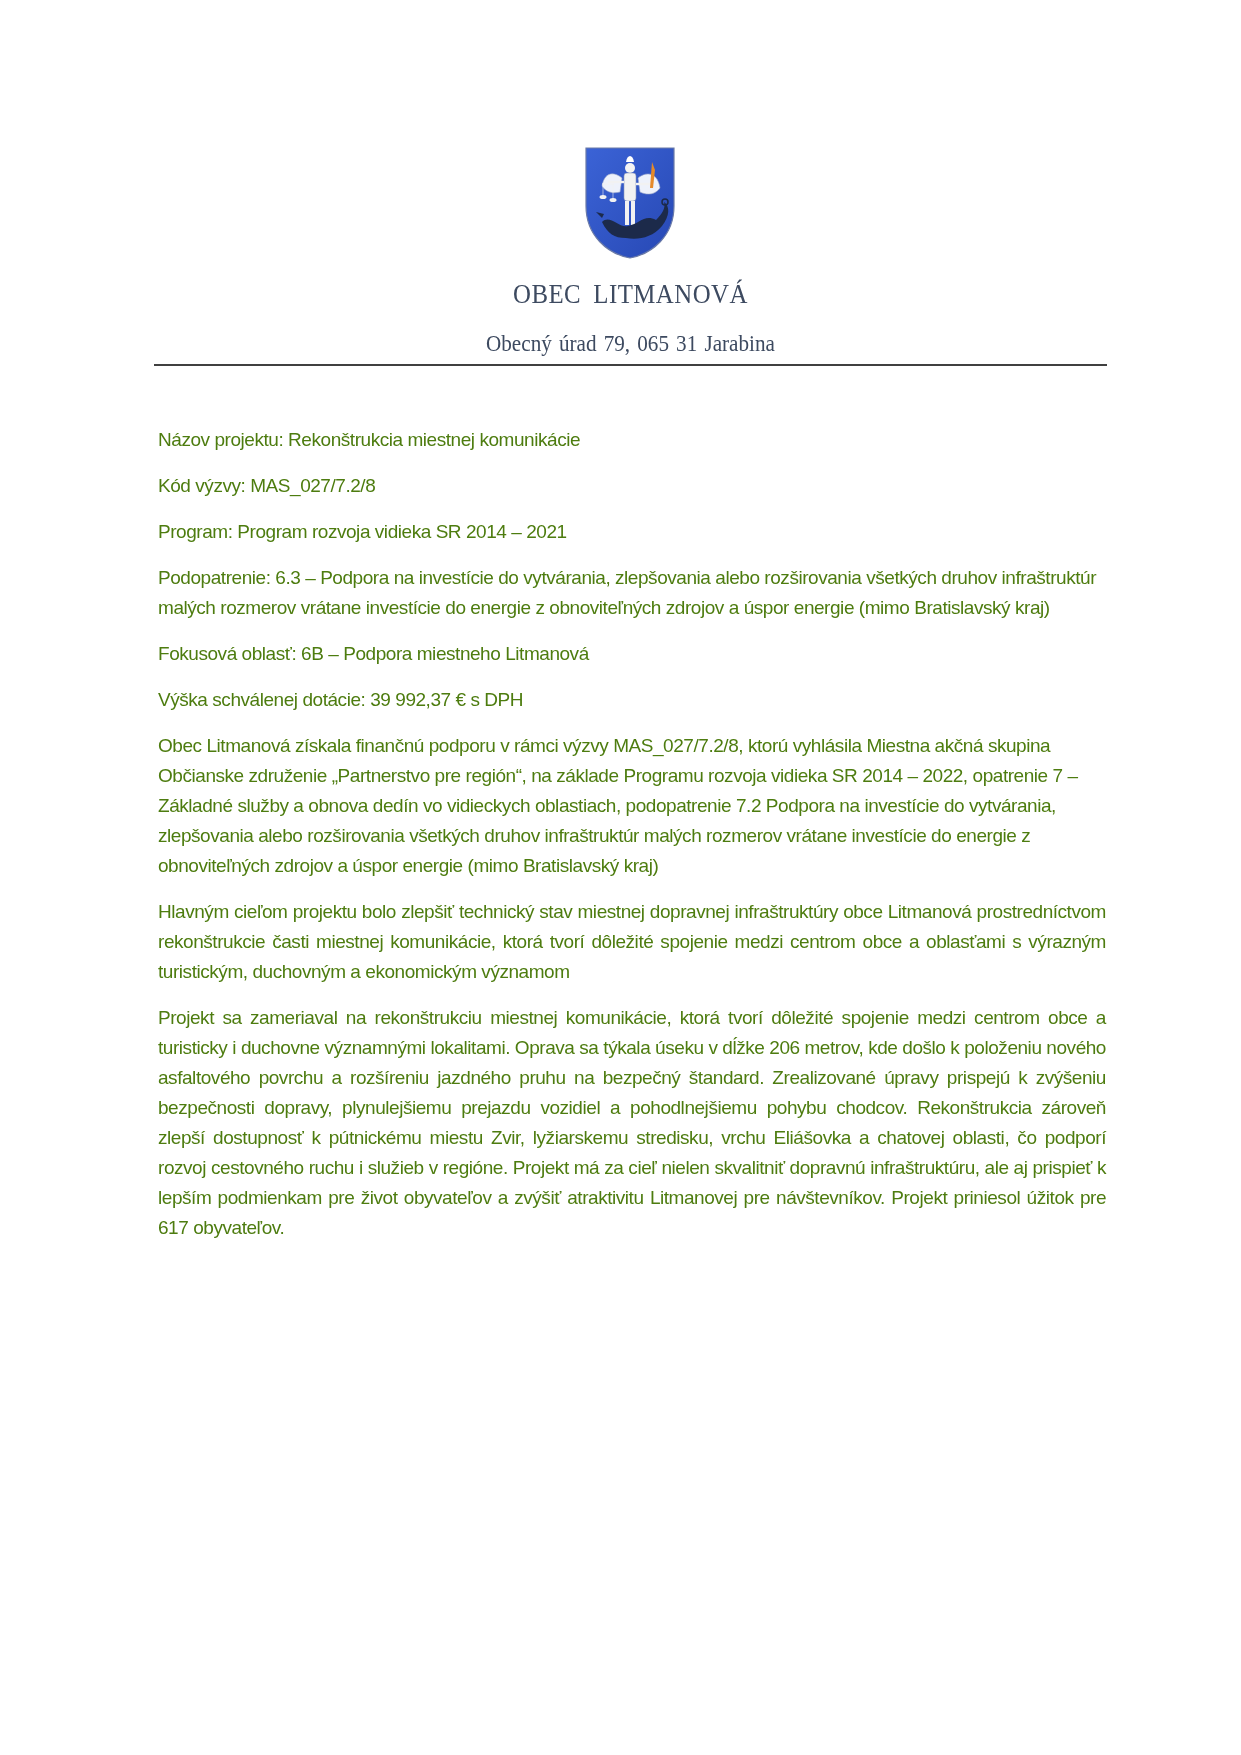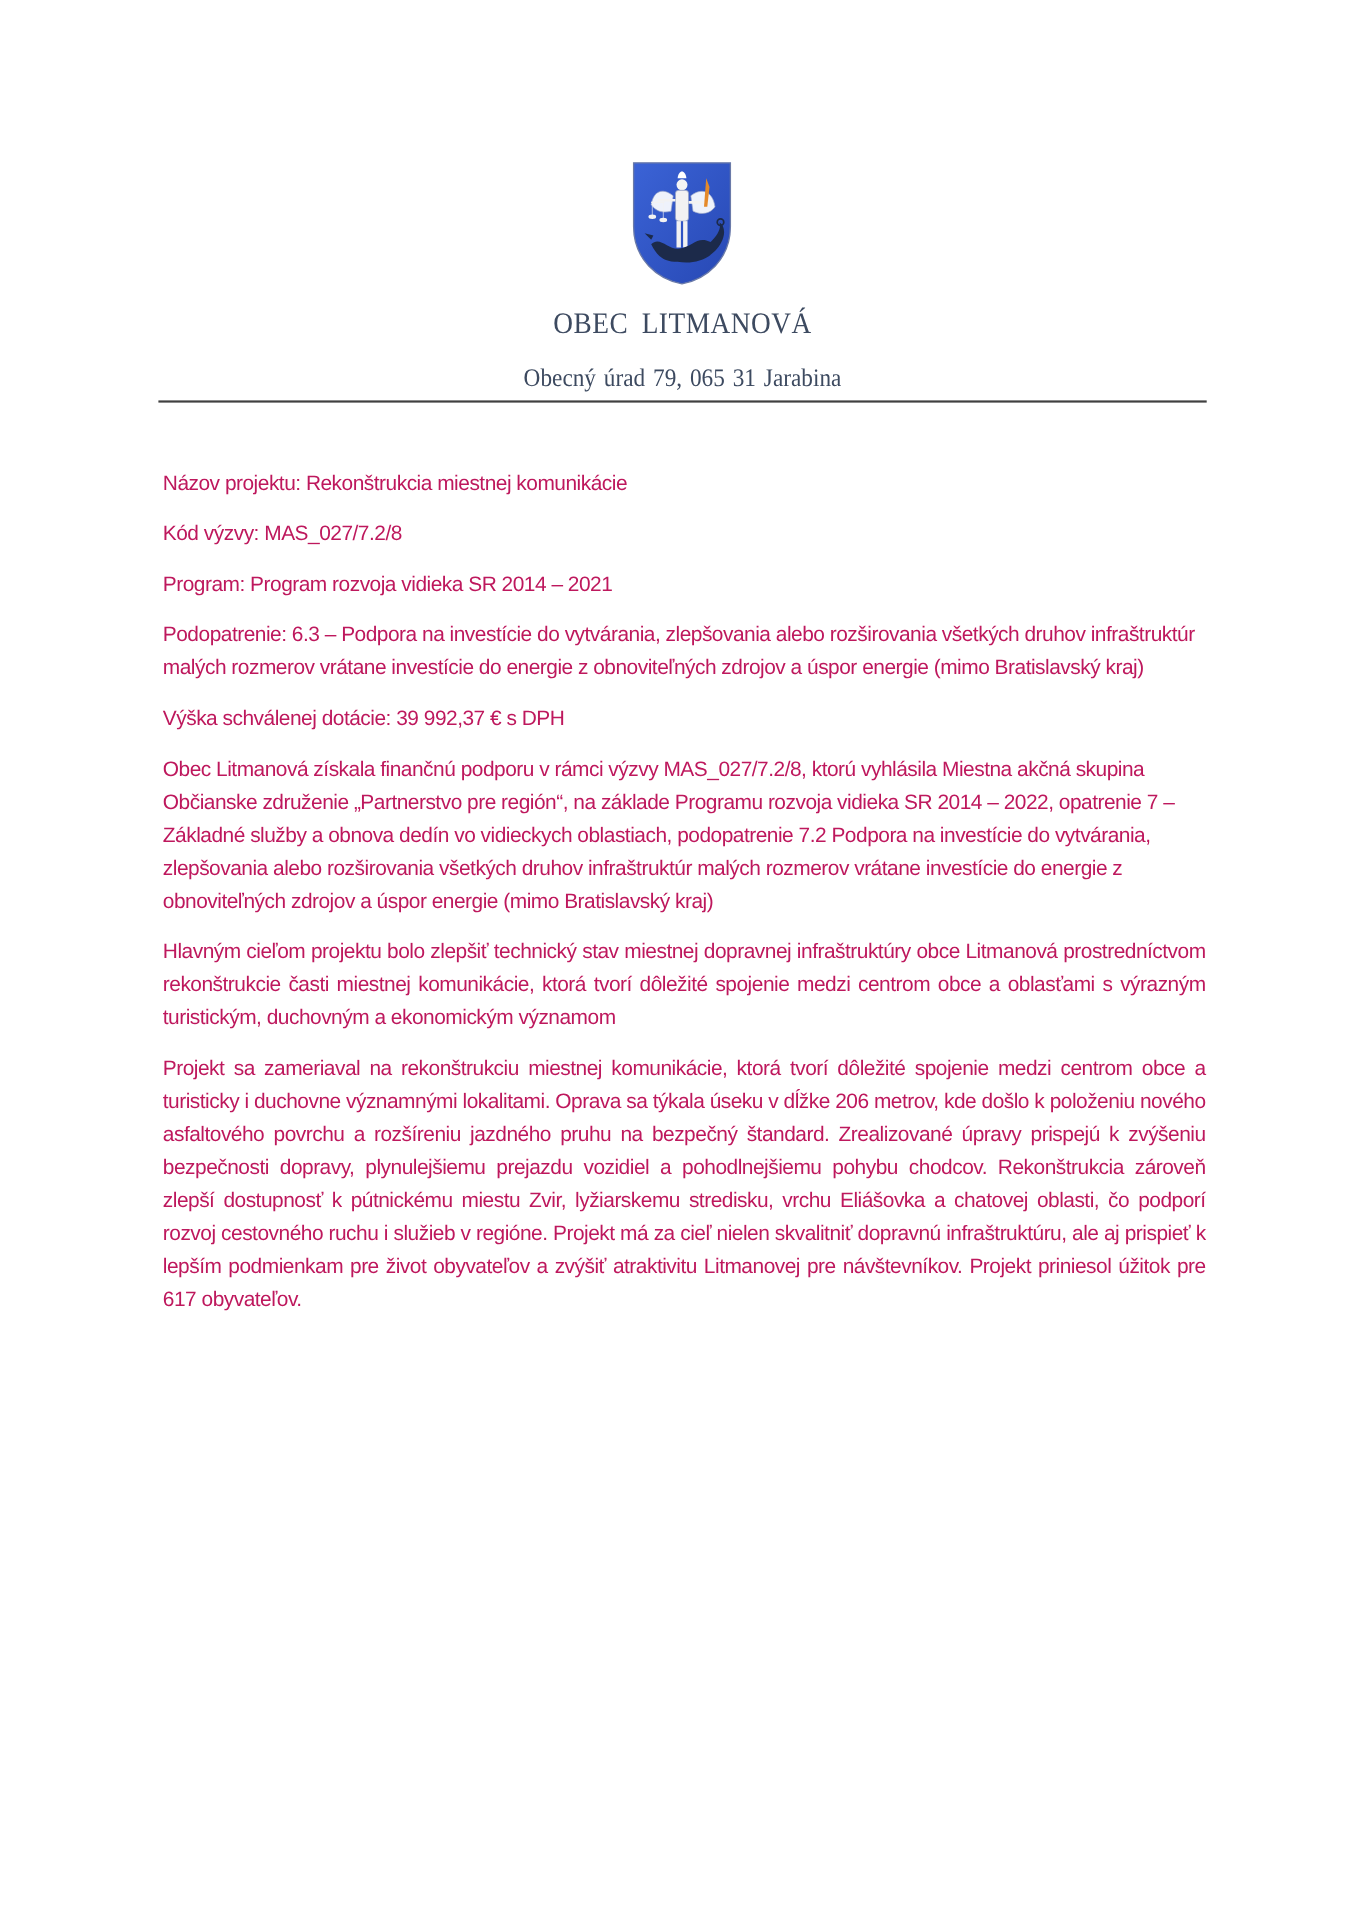--- a/index.html
+++ b/index.html
@@ -1,33 +1,33 @@
 <!DOCTYPE html>
 <html><head>
 <meta charset="utf-8">
 <style>
   html, body { margin: 0; padding: 0; background: #ffffff; }
   body { width: 1241px; height: 1755px; position: relative; overflow: hidden; }
-  .page { position: absolute; left: 0; top: 0; width: 1121px; height: 1755px; background: #fff; padding-left: 10px; }
+  .page { position: absolute; left: 10px; top: 0; width: 1121px; height: 1755px; background: #fff; padding-left: 10px; }
   .crest { position: absolute; left: 572px; top: 144px; width: 96px; height: 116px; }
   .title {
     position: absolute; left: 0; width: 1241px; top: 279px; text-align: center;
     font-family: "Liberation Serif", "DejaVu Serif", serif; font-size: 27px; color: #3d4a60;
     letter-spacing: 0.5px; word-spacing: 6px; transform: scaleX(0.92); transform-origin: 620px 0;
   }
   .subtitle {
     position: absolute; left: 0; width: 1241px; top: 331px; text-align: center;
     font-family: "Liberation Serif", "DejaVu Serif", serif; font-size: 23px; color: #3d4a60;
     word-spacing: 2px; transform: scaleX(0.92); transform-origin: 620px 0;
   }
   .rule { position: absolute; left: 144px; top: 364px; width: 953px; height: 2px; background: #404040; }
   .body {
     position: absolute; left: 148px; top: 425px; width: 948px;
     font-family: "Liberation Sans", "DejaVu Sans", sans-serif; font-size: 19px; line-height: 30px;
-    color: #be185d; letter-spacing: -0.45px;
+    color: #4d7c0f; letter-spacing: -0.45px;
   }
   .body p { margin: 0 0 16px 0; }
   .body p.meta { margin-bottom: 16px; }
   .body p.j { text-align: justify; }
 </style>
 </head>
 <body>
 
 <div class="page">
 
@@ -69,20 +69,21 @@
 
   <div class="title">OBEC  LITMANOVÁ</div>
   <div class="subtitle">Obecný úrad 79, 065 31  Jarabina</div>
   <div class="rule"></div>
 
   <div class="body">
     <p class="meta">Názov projektu: Rekonštrukcia miestnej komunikácie</p>
     <p class="meta">Kód výzvy: MAS_027/7.2/8</p>
     <p class="meta">Program: Program rozvoja vidieka SR 2014 – 2021</p>
     <p class="meta">Podopatrenie: 6.3 – Podpora na investície do vytvárania, zlepšovania alebo rozširovania všetkých druhov infraštruktúr malých rozmerov vrátane investície do energie z obnoviteľných zdrojov a úspor energie (mimo Bratislavský kraj)</p>
+    <p class="meta">Fokusová oblasť: 6B – Podpora miestneho Litmanová</p>
     <p class="meta">Výška schválenej dotácie:  39 992,37  € s DPH</p>
 
     <p>Obec Litmanová získala finančnú podporu v rámci výzvy MAS_027/7.2/8, ktorú vyhlásila Miestna akčná skupina Občianske združenie „Partnerstvo pre región“, na základe Programu rozvoja vidieka SR 2014 – 2022, opatrenie 7 – Základné služby a obnova dedín vo vidieckych oblastiach, podopatrenie 7.2 Podpora na investície do vytvárania, zlepšovania alebo rozširovania všetkých druhov infraštruktúr malých rozmerov vrátane investície do energie z obnoviteľných zdrojov a úspor energie (mimo Bratislavský kraj)</p>
     <p class="j">Hlavným cieľom projektu bolo zlepšiť technický stav miestnej dopravnej infraštruktúry obce Litmanová prostredníctvom rekonštrukcie časti miestnej komunikácie, ktorá tvorí dôležité spojenie medzi centrom obce a oblasťami s výrazným turistickým, duchovným a ekonomickým významom</p>
     <p class="j">Projekt sa zameriaval na rekonštrukciu miestnej komunikácie, ktorá tvorí dôležité spojenie medzi centrom obce a turisticky i duchovne významnými lokalitami. Oprava sa týkala úseku v dĺžke 206 metrov, kde došlo  k položeniu nového asfaltového povrchu a rozšíreniu jazdného pruhu na bezpečný štandard. Zrealizované úpravy prispejú k zvýšeniu bezpečnosti dopravy, plynulejšiemu prejazdu vozidiel a pohodlnejšiemu pohybu chodcov. Rekonštrukcia zároveň zlepší dostupnosť k pútnickému miestu Zvir, lyžiarskemu stredisku, vrchu Eliášovka a chatovej oblasti, čo podporí rozvoj cestovného ruchu i služieb v regióne. Projekt má za cieľ nielen skvalitniť dopravnú infraštruktúru, ale aj prispieť k lepším podmienkam pre život obyvateľov a zvýšiť atraktivitu Litmanovej pre návštevníkov. Projekt priniesol úžitok pre 617 obyvateľov.</p>
   </div>
 
 </div>
 
 </body></html>

